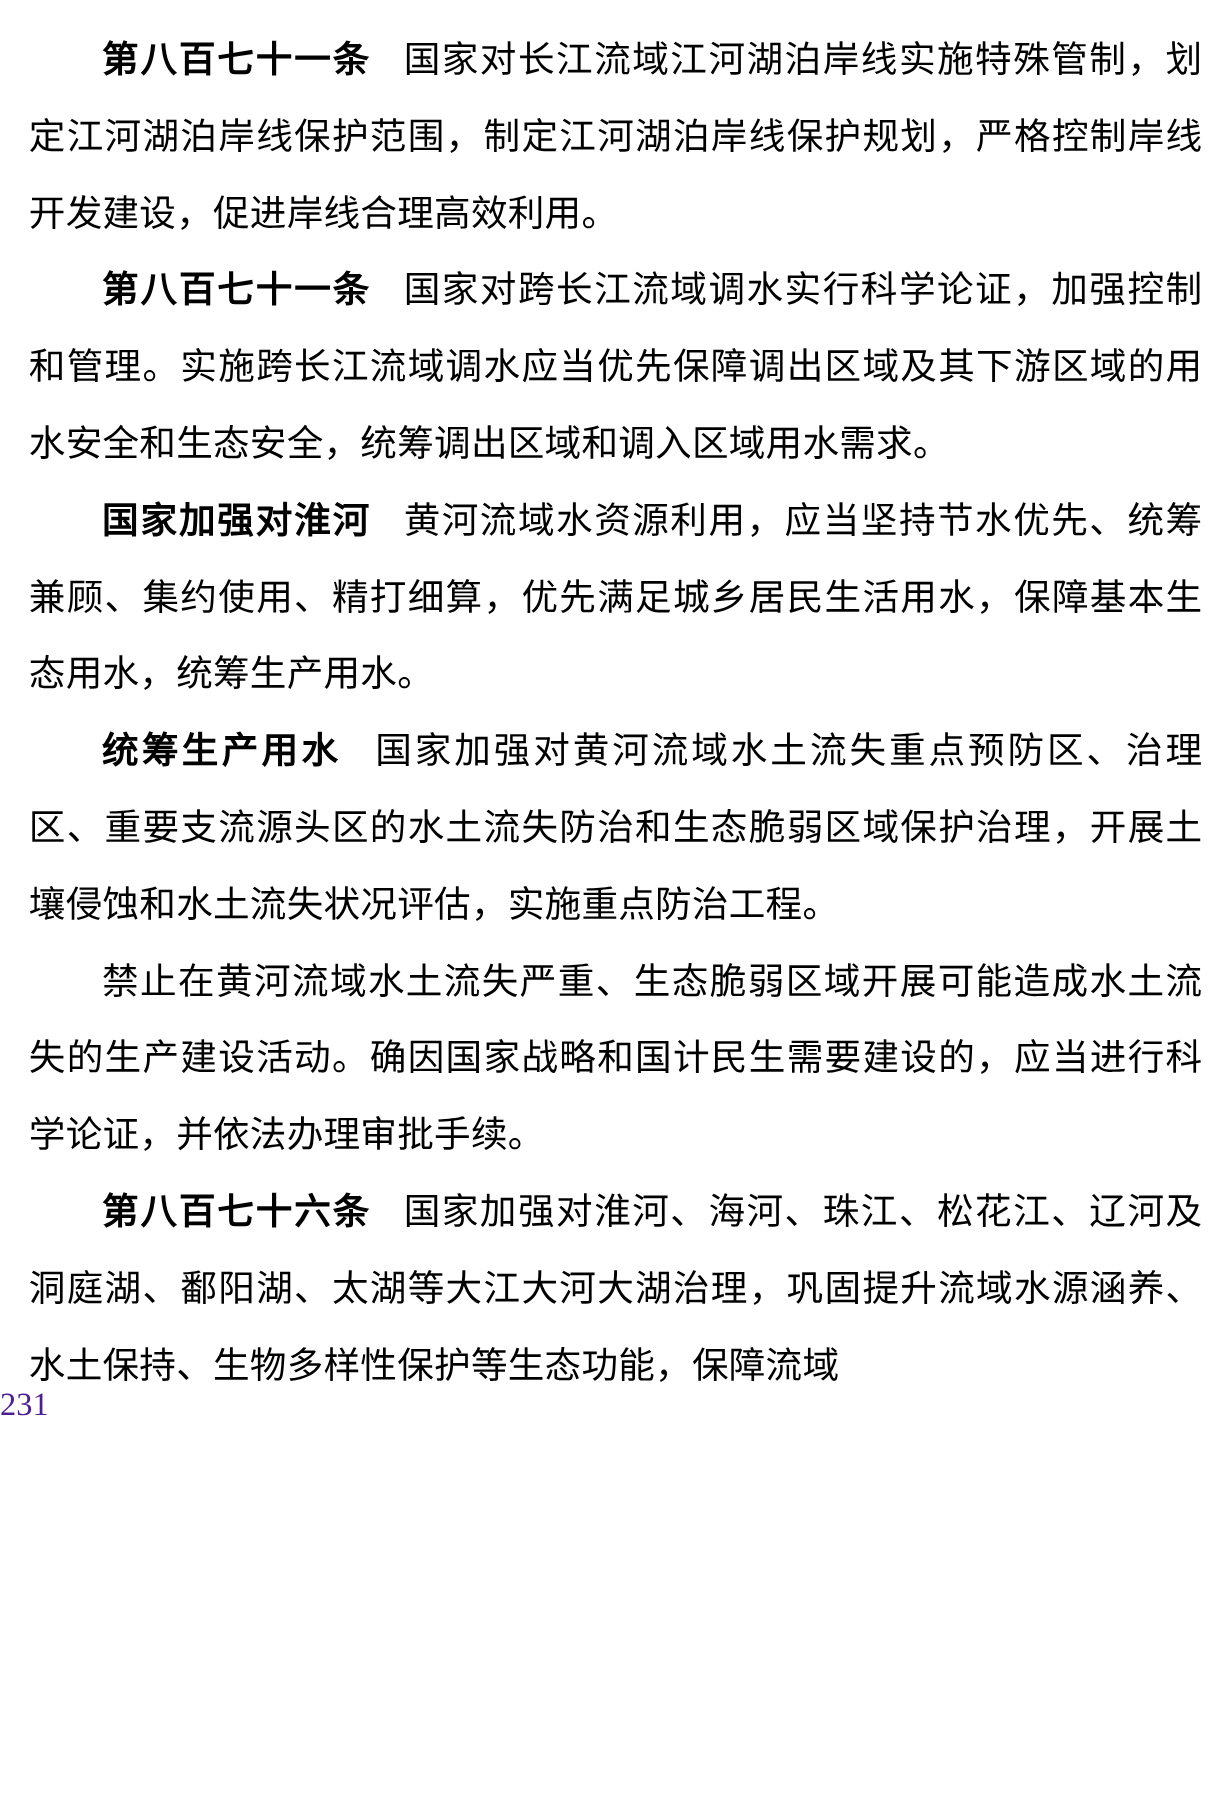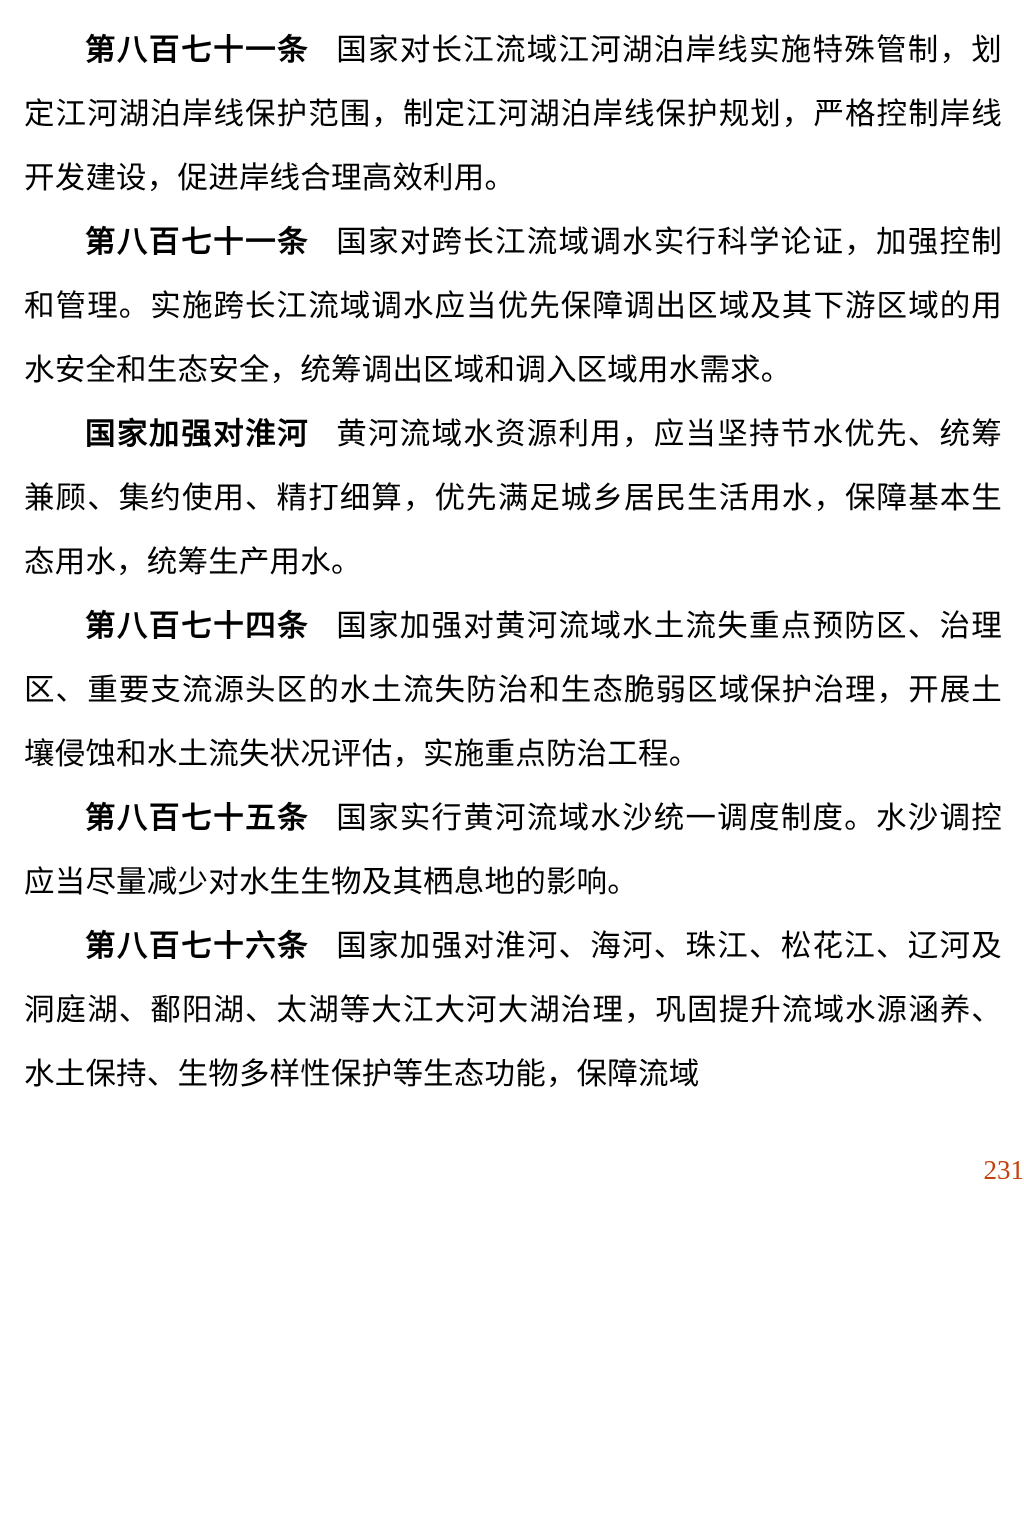--- a/index.html
+++ b/index.html
@@ -46,43 +46,43 @@
   }
   .art-gap {
     display: inline-block;
     width: 26px;
   }
   .page-number {
     position: absolute;
     left: 0;
     right: 0;
     bottom: 22px;
-    text-align: right;
+    text-align: left;
     font-size: 27px;
     font-family: "Liberation Serif", "DejaVu Serif", serif;
-    color: #c2410c;
+    color: #4c1d95;
   }
 </style>
 </head>
 <body>
 
 <div class="page">
 
   <div class="body-text">
 
     <p class="para indent"><span class="art-label">第八百七十一条</span><span class="art-gap"></span><span>国家对长江流域江河湖泊岸线实施特殊管制，划定江河湖泊岸线保护范围，制定江河湖泊岸线保护规划，严格控制岸线开发建设，促进岸线合理高效利用。</span></p>
 
     <p class="para indent"><span class="art-label">第八百七十一条</span><span class="art-gap"></span><span>国家对跨长江流域调水实行科学论证，加强控制和管理。实施跨长江流域调水应当优先保障调出区域及其下游区域的用水安全和生态安全，统筹调出区域和调入区域用水需求。</span></p>
 
     <p class="para indent"><span class="art-label">国家加强对淮河</span><span class="art-gap"></span><span>黄河流域水资源利用，应当坚持节水优先、统筹兼顾、集约使用、精打细算，优先满足城乡居民生活用水，保障基本生态用水，统筹生产用水。</span></p>
 
-    <p class="para indent"><span class="art-label">第八百七十四条</span><span class="art-gap"></span><span>国家加强对黄河流域水土流失重点预防区、治理区、重要支流源头区的水土流失防治和生态脆弱区域保护治理，开展土壤侵蚀和水土流失状况评估，实施重点防治工程。</span></p>
+    <p class="para indent"><span class="art-label">统筹生产用水</span><span class="art-gap"></span><span>国家加强对黄河流域水土流失重点预防区、治理区、重要支流源头区的水土流失防治和生态脆弱区域保护治理，开展土壤侵蚀和水土流失状况评估，实施重点防治工程。</span></p>
 
+    <p class="para indent"><span>禁止在黄河流域水土流失严重、生态脆弱区域开展可能造成水土流失的生产建设活动。确因国家战略和国计民生需要建设的，应当进行科学论证，并依法办理审批手续。</span></p>
 
-    <p class="para indent"><span class="art-label">第八百七十五条</span><span class="art-gap"></span><span>国家实行黄河流域水沙统一调度制度。水沙调控应当尽量减少对水生生物及其栖息地的影响。</span></p>
 
     <p class="para indent"><span class="art-label">第八百七十六条</span><span class="art-gap"></span><span>国家加强对淮河、海河、珠江、松花江、辽河及洞庭湖、鄱阳湖、太湖等大江大河大湖治理，巩固提升流域水源涵养、水土保持、生物多样性保护等生态功能，保障流域</span></p>
 
   </div>
 
   <div class="page-number">231</div>
 
 </div>
 
 </body></html>

